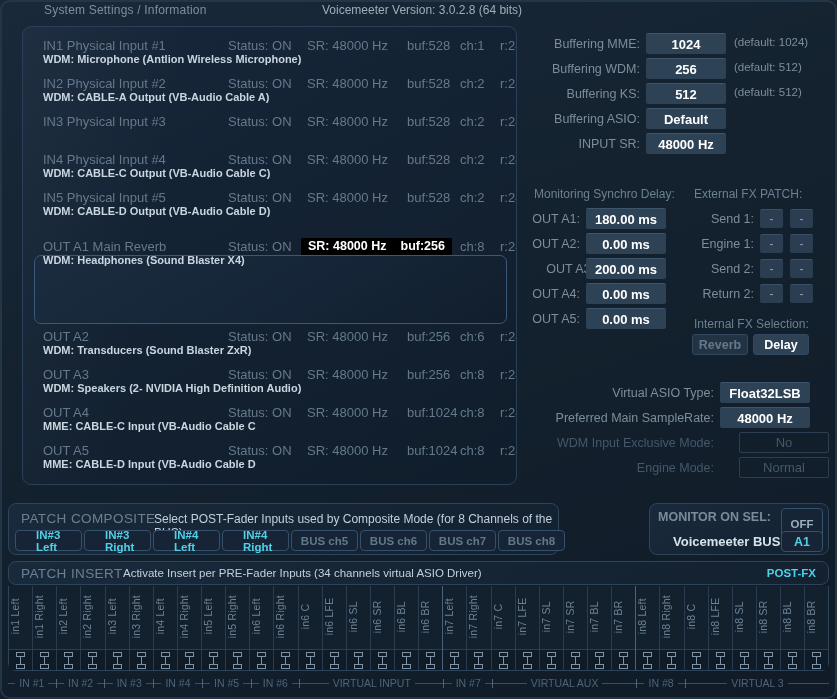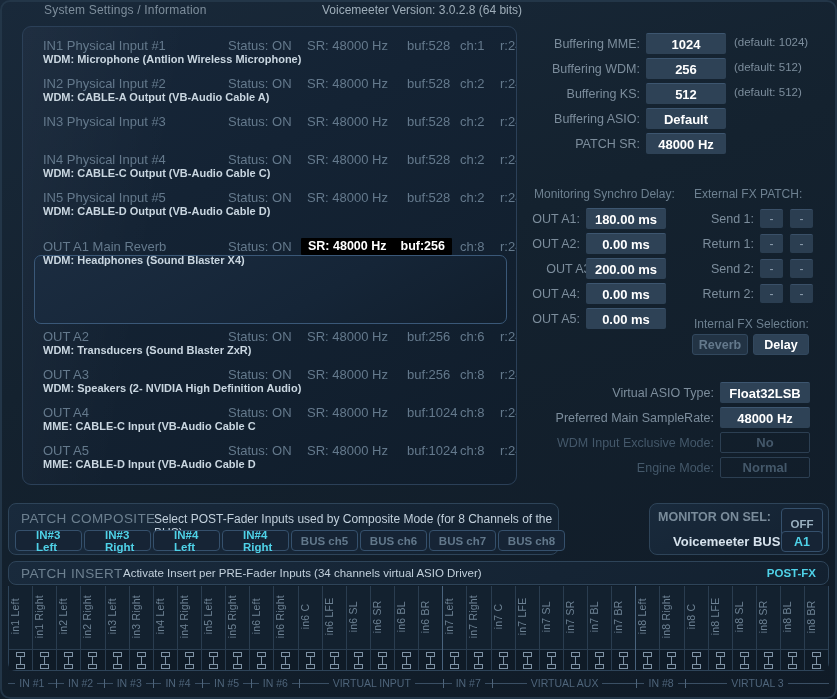--- a/index.html
+++ b/index.html
@@ -88,21 +88,21 @@
   }
   .setrow{ position:absolute; height:23px; display:flex; align-items:center; }
   .setlabel{ font-size:12.5px; color:#7c8d9c; text-align:left; }
   .setlabel.r{ text-align:right; }
   .valbox{
     background:#2e4256; color:#fff; font-weight:bold; font-size:13px;
     border-radius:2px; display:flex; align-items:center; justify-content:center;
     border-top:1px solid #3d5670;
   }
   .valbox.dim{
-    background:transparent; border:1px solid #2c3f52; color:#44586a; font-weight:bold;
+    background:transparent; border:1px solid #2c3f52; color:#44586a; font-weight:normal;margin-left:19px;
   }
   .defnote{ font-size:11.5px; color:#7c8d9c; }
   .sechead{ font-size:12px; color:#6d8090; }
 
   .minibtn{
     width:23px; height:19px; background:#2b3e51; border-radius:2px;
     color:#8ea0b0; font-size:12px; display:flex; align-items:center; justify-content:center;
     border-top:1px solid #3a5068;
   }
   .fxbtn{
@@ -404,21 +404,21 @@
           <div class="setlabel r" style="position:absolute;left:0;width:118px;">Buffering KS:</div>
           <div class="valbox" style="position:absolute;left:124px;top:1px;width:80px;height:21px;">512</div>
           <div class="defnote" style="position:absolute;left:212px;top:4px;">(default: 512)</div>
         </div>
         <div class="setrow" style="left: 0px; top: 81px; width: 300px;">
           <div class="setlabel r" style="position:absolute;left:0;width:118px;">Buffering ASIO:</div>
           <div class="valbox" style="position:absolute;left:124px;top:1px;width:80px;height:21px;">Default</div>
           <div class="defnote" style="position:absolute;left:212px;top:4px;"></div>
         </div>
         <div class="setrow" style="left: 0px; top: 106px; width: 300px;">
-          <div class="setlabel r" style="position:absolute;left:0;width:118px;">PATCH SR:</div>
+          <div class="setlabel r" style="position:absolute;left:0;width:118px;">INPUT SR:</div>
           <div class="valbox" style="position:absolute;left:124px;top:1px;width:80px;height:21px;">48000 Hz</div>
           <div class="defnote" style="position:absolute;left:212px;top:4px;"></div>
         </div>
       </div>
 
     <div class="sechead" style="position:absolute;left:12px;top:161px;">Monitoring Synchro Delay:</div>
     <div class="sechead" style="position:absolute;left:172px;top:161px;">External FX PATCH:</div>
     <div id="monrows">
         <div class="setrow" style="left: 0px; top: 181px; width: 170px;">
           <div class="setlabel r" style="position:absolute;left:0;width:58px;">OUT A1:</div>
@@ -441,21 +441,21 @@
           <div class="valbox" style="position:absolute;left:64px;top:1px;width:80px;height:21px;">0.00 ms</div>
         </div>
       </div>
     <div id="fxrows">
         <div class="setrow" style="left: 170px; top: 181px; width: 130px;">
           <div class="setlabel r" style="position:absolute;left:0;width:62px;">Send 1:</div>
           <div class="minibtn" style="position:absolute;left:68px;top:2px;">-</div>
           <div class="minibtn" style="position:absolute;left:98px;top:2px;">-</div>
         </div>
         <div class="setrow" style="left: 170px; top: 206px; width: 130px;">
-          <div class="setlabel r" style="position:absolute;left:0;width:62px;">Return 1:</div>
+          <div class="setlabel r" style="position:absolute;left:0;width:62px;">Engine 1:</div>
           <div class="minibtn" style="position:absolute;left:68px;top:2px;">-</div>
           <div class="minibtn" style="position:absolute;left:98px;top:2px;">-</div>
         </div>
         <div class="setrow" style="left: 170px; top: 231px; width: 130px;">
           <div class="setlabel r" style="position:absolute;left:0;width:62px;">Send 2:</div>
           <div class="minibtn" style="position:absolute;left:68px;top:2px;">-</div>
           <div class="minibtn" style="position:absolute;left:98px;top:2px;">-</div>
         </div>
         <div class="setrow" style="left: 170px; top: 256px; width: 130px;">
           <div class="setlabel r" style="position:absolute;left:0;width:62px;">Return 2:</div>

